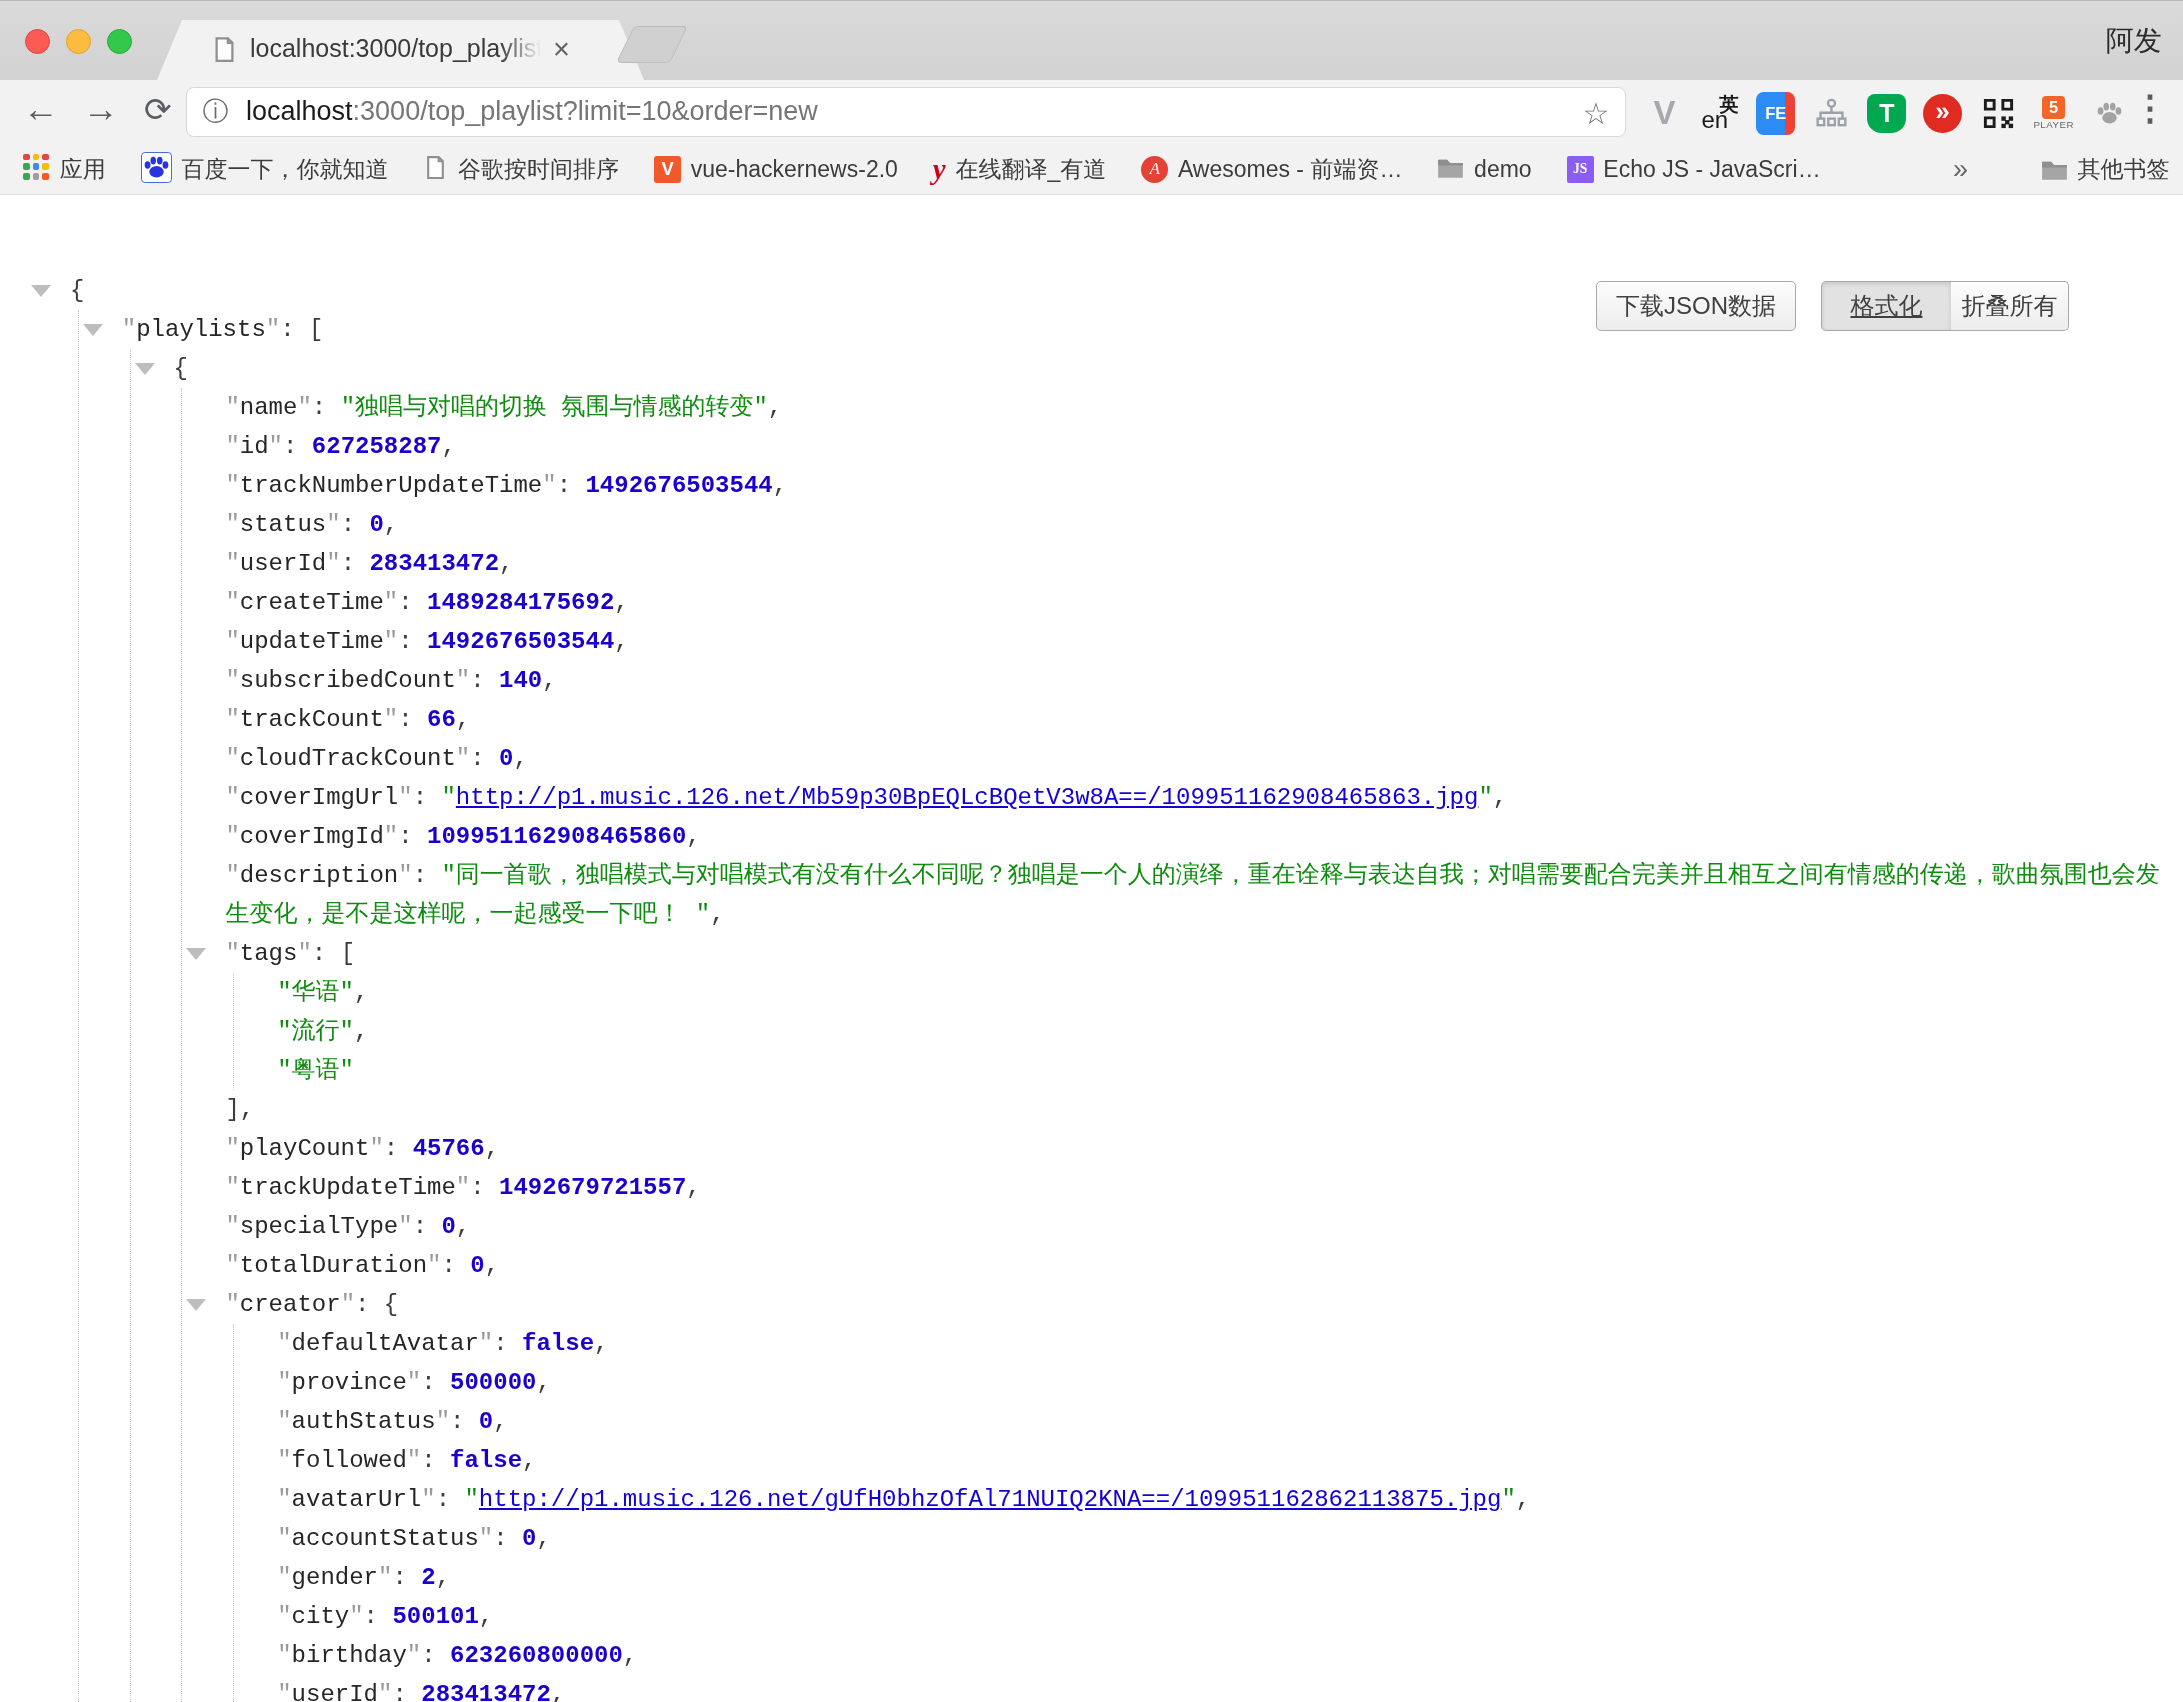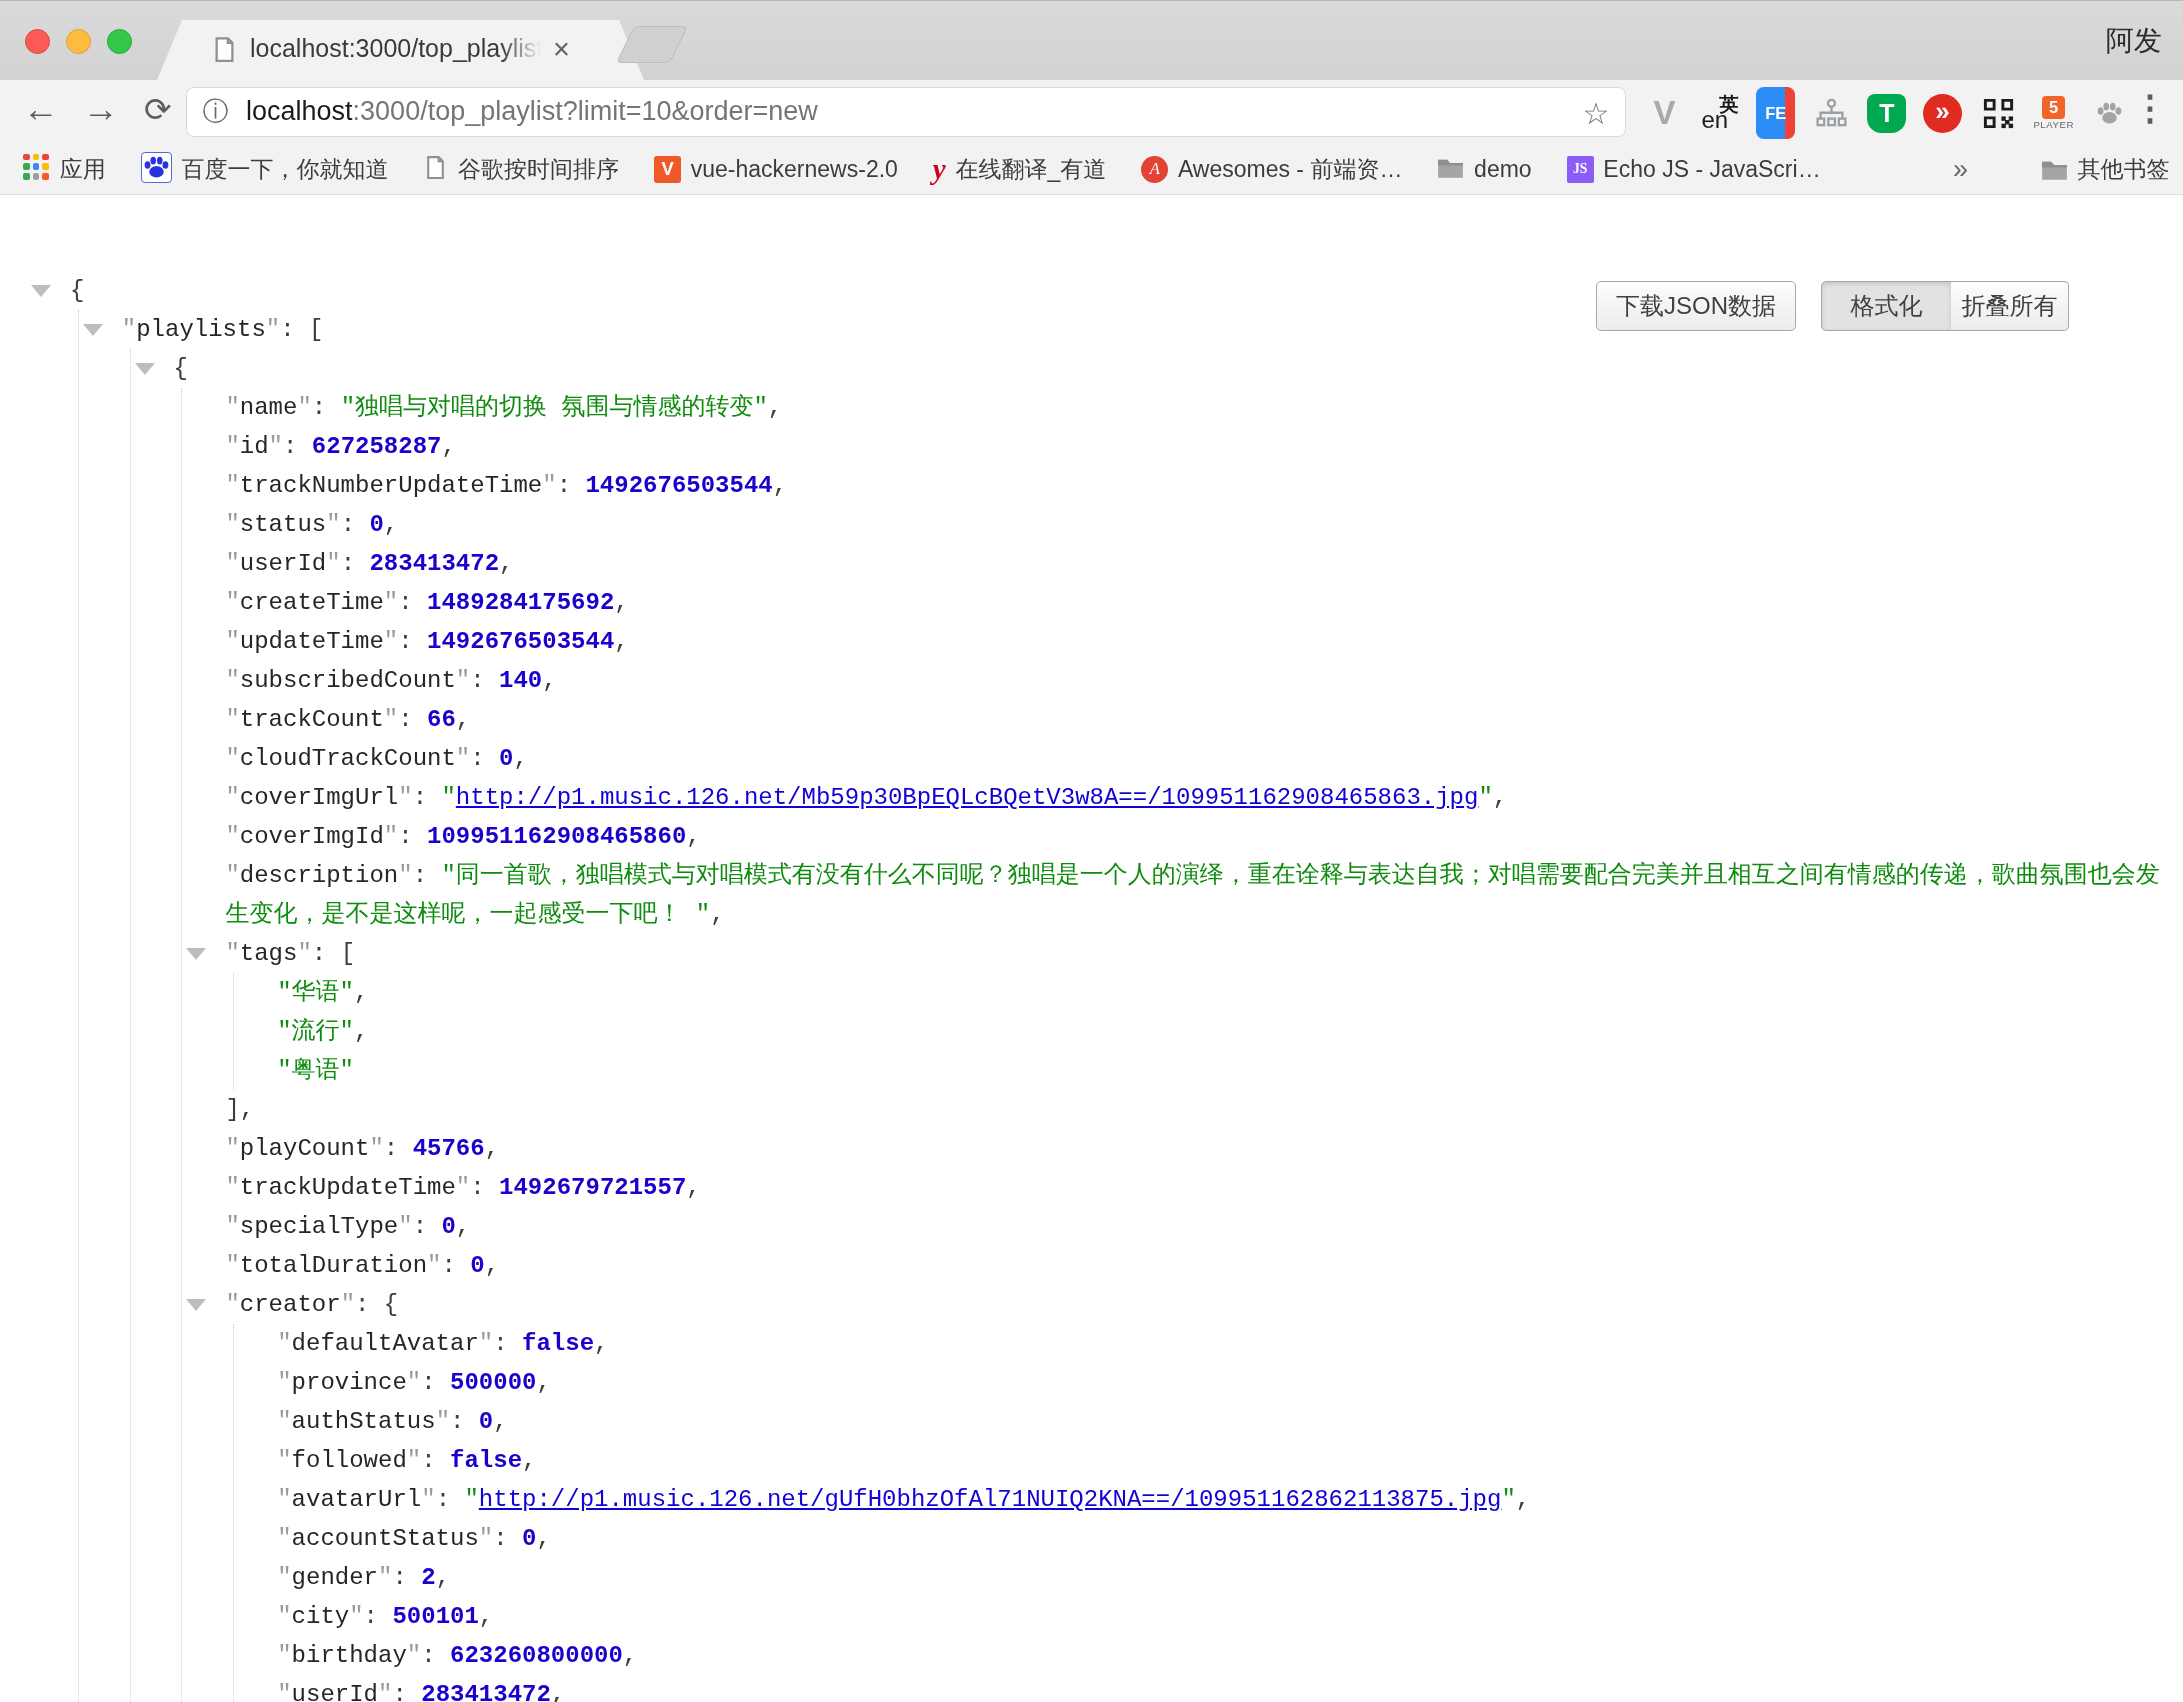--- a/index.html
+++ b/index.html
@@ -33,21 +33,21 @@
             border:1.9px solid #d8d8d8; border-radius:7.8px; display:flex; align-items:center; }
   .info-icon { margin-left:15.5px; font-size:26px; color:#6b6b6b; }
   .url { margin-left:17.5px; font-size:27px; white-space:nowrap; }
   .url .host { color:#1b1b1b; } .url .rest { color:#757575;text-align:center; }
   .star-icon { position:absolute; right:15.5px; top:7.8px; font-size:30px; color:#6f7377; }
   .ext-row { position:absolute; left:1644px; top:12.6px; display:flex; gap:14.6px; align-items:center; height:41px; }
   .xi { width:41px; height:41px; display:flex; align-items:center; justify-content:center; position:relative; }
   .xi-vue { font-size:33px; font-weight:bold; color:#a6aaaf; }
   .xi-translate .g1 { position:absolute; top:-1.9px; right:1.9px; font-size:19.4px; color:#1a1a1a; font-weight:bold; }
   .xi-translate .g2 { position:absolute; bottom:0; left:1.9px; font-size:24px; color:#1a1a1a; }
-  .xi-fe { width:39px; height:52px; border-radius:7.8px; color:#fff; font-weight:bold; font-size:16.5px;
+  .xi-fe { width:39px; height:43px; border-radius:7.8px; color:#fff; font-weight:bold; font-size:16.5px;
            display:flex; align-items:center; justify-content:center;
            background:linear-gradient(to right,#2a8cf4 74%, #ef4136 74%); }
   .xi-tm { width:39px; height:39px; background:#00a94f; border-radius:7.8px 7.8px 14.6px 14.6px; color:#fff;
            font-weight:bold; font-size:25px; display:flex; align-items:center; justify-content:center; }
   .xi-speed { width:39px; height:39px; background:#e02b20; border-radius:50%; color:#fff;
               font-weight:bold; font-size:26px; display:flex; align-items:center; justify-content:center;
               padding-bottom:3.9px; }
   .xi-h5 { display:flex; flex-direction:column; align-items:center; width:47px; }
   .xi-h5 .five { width:23px; height:23px; background:#f16529; border-radius:3.9px; color:#fff; font-size:16.5px;
                  font-weight:bold; display:flex; align-items:center; justify-content:center; }
@@ -74,21 +74,21 @@
   .bm-overflow { position:absolute; right:215px; font-size:27px; color:#666; }
   .bm.other { position:absolute; right:13.6px; margin-right:0; }
 
   
   .content { position:relative; height:1506px; background:#fff; }
   .btn { position:absolute; top:9.7px; height:50px; font-size:24px; color:#404040;
          background:linear-gradient(#fdfdfd,#ececec); border:1px solid #a8a8a8; border-radius:4.9px;
          font-family:"Liberation Sans",sans-serif; }
   .btn-download { left:1596px; width:200px; }
   .btn-format { left:1821px; width:131px; border-radius:4.9px 0 0 4.9px; background:#e2e2e2;
-                box-shadow:inset 0 1.9px 4.9px rgba(0,0,0,.13); }
+                box-shadow:inset 0 1.9px 4.9px rgba(0,0,0,.13);text-decoration:underline; }
   .btn-collapse { left:1951px; width:118px; border-radius:0 4.9px 4.9px 0; border-left:none; }
 
   
   .json-root { margin:76px 0 0 70px; width:2108px;
                font-family:"Liberation Mono","DejaVu Sans Mono",monospace;
                font-size:24px; line-height:39px; color:#333; }
   .jline { position:relative; white-space:pre; height:39px; }
   .jline.wrap { white-space:normal; height:auto; }
   .jblock { margin-left:7.8px; border-left:1.9px dotted #ccc; padding-left:43px; }
   .tri { position:absolute; left:-39px; top:13.6px; width:0; height:0;

